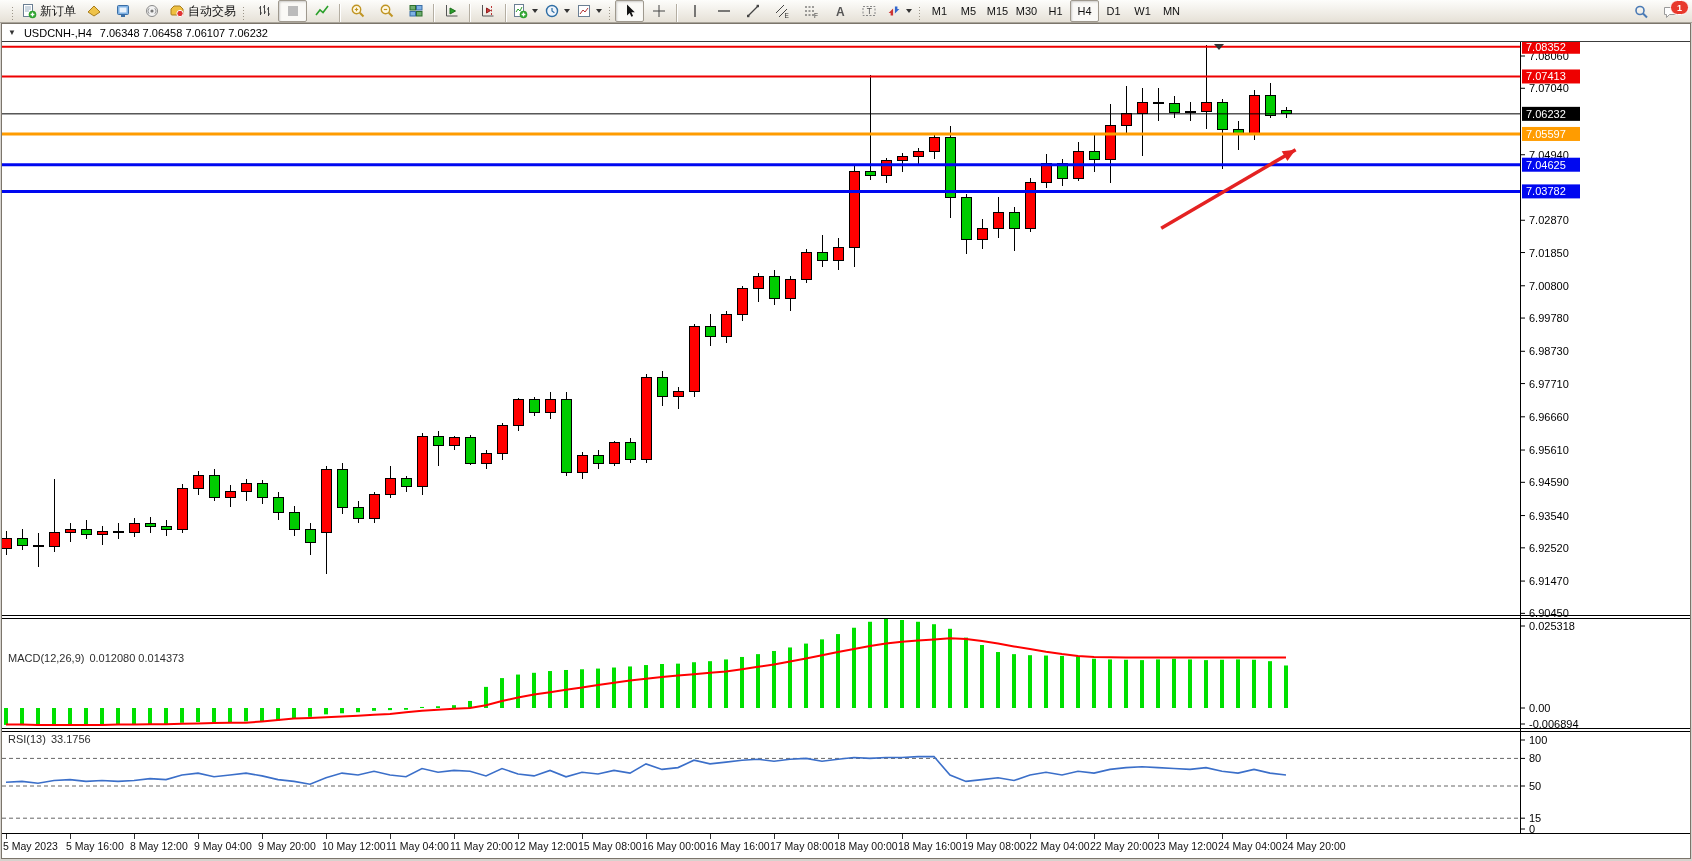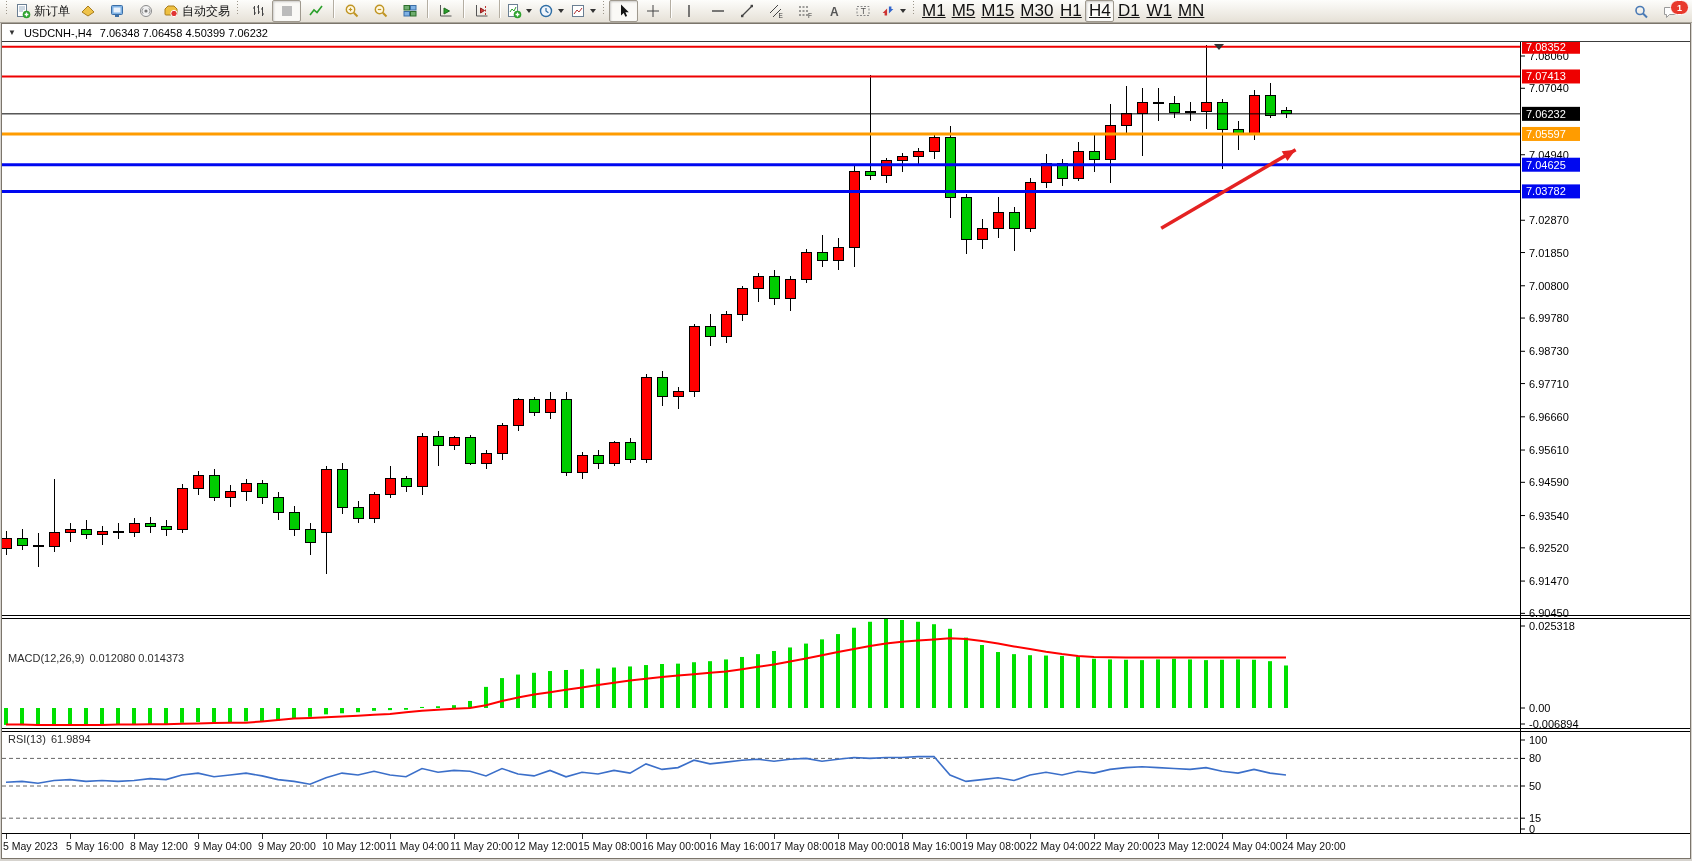--- a/index.html
+++ b/index.html
@@ -1,27 +1,27 @@
 <!DOCTYPE html>
 <html><head>
 <meta charset="utf-8">
 <style>
   html,body{margin:0;padding:0;}
   body{width:1692px;height:861px;overflow:hidden;background:#d6d3ce;
        font-family:"Liberation Sans",sans-serif;position:relative;}
   
   #toolbar{position:absolute;top:0;left:0;right:0;height:22px;
     background:linear-gradient(#fdfdfb,#e6e1d7);border-bottom:1px solid #a9a49a;
-    display:flex;align-items:flex-start;padding:0 2px;}
+    display:flex;align-items:flex-end;padding:0 8px;}
   .tb-btn{height:20px;min-width:23px;display:flex;align-items:center;justify-content:center;
     gap:3px;padding:0 2px;border:1px solid transparent;border-radius:2px;}
   .tb-btn .lbl{font-size:12px;color:#111;white-space:nowrap;}
   .tb-btn.active{background:#faf9f6;border:1px solid #9f998e;box-shadow:inset 1px 1px 2px rgba(0,0,0,.18);}
   .tb-btn svg{display:block;}
-  .tf .lbl{font-size:17px;text-decoration:underline;}
+  .tf .lbl{font-size:11px;}
   .caret{width:0;height:0;border-left:3px solid transparent;border-right:3px solid transparent;
     border-top:4px solid #333;margin-left:1px;}
   .tb-sep{width:1px;height:18px;background:#b4aea2;box-shadow:1px 0 0 #fff;margin:0 3px;}
   .tb-handle{width:4px;height:16px;margin:0 3px;
     background-image:radial-gradient(#9c968a 34%,transparent 36%);background-size:3px 3px;}
   #tb-right{position:absolute;right:8px;top:1px;display:flex;align-items:center;}
   #chat-wrap{position:relative;}
   #chat-badge{position:absolute;top:-2px;right:-6px;min-width:13px;height:13px;border-radius:8px;
     background:#e8392c;color:#fff;font-size:9px;font-weight:bold;display:flex;
     align-items:center;justify-content:center;padding:0 2px;border:1px solid #fff;}
@@ -258,21 +258,21 @@
         <path d="M2.5 3.5h11v7h-6l-3 3v-3h-2z" fill="#fdfdfd" stroke="#9a9a9a"></path>
       </svg>
     <span id="chat-badge">1</span>
   </span>
 </div>
 
 <div id="chart-window">
   <div id="title-bar">
     <span class="tri">▼</span>
     <span>USDCNH-,H4</span>
-    <span>7.06348 7.06458 4.50399 7.06232</span>
+    <span>7.06348 7.06458 7.06107 7.06232</span>
   </div>
   <div id="chart-body">
     <svg id="chart-svg" width="1688" height="816" viewBox="0 0 1688 816">
         <rect x="0" y="0" width="1688" height="816" fill="#ffffff"></rect>
         <line x1="0" y1="716.4" x2="1518" y2="716.4" stroke="#666" stroke-width="1" stroke-dasharray="4,3"></line>
         <line x1="0" y1="744" x2="1518" y2="744" stroke="#666" stroke-width="1" stroke-dasharray="4,3"></line>
         <line x1="0" y1="776.2" x2="1518" y2="776.2" stroke="#666" stroke-width="1" stroke-dasharray="4,3"></line>
         <line x1="4.5" y1="489.0664999999976" x2="4.5" y2="512.8039999999985" stroke="#000000" shape-rendering="crispEdges"></line>
         <rect x="-1" y="496.9789999999988" width="10" height="9.495000000000402" fill="#ff0000" stroke="#000" shape-rendering="crispEdges"></rect>
         <line x1="20.5" y1="487.48399999999845" x2="20.5" y2="508.0564999999983" stroke="#000000" shape-rendering="crispEdges"></line>
@@ -638,16 +638,16 @@
         <rect x="0" y="0" width="1518" height="573.5" fill="transparent"></rect>
         <rect x="0" y="576.5" width="1518" height="110" fill="transparent"></rect>
         <rect x="0" y="689.5" width="1518" height="102" fill="transparent"></rect>
         <rect x="1518" y="0" width="170" height="791.5" fill="transparent"></rect>
         <rect x="0" y="791.5" width="1688" height="24.5" fill="transparent"></rect>
       </svg>
     <div class="ind-label" style="top:610px">
       <span>MACD(12,26,9)</span><span class="ind-vals">0.012080 0.014373</span>
     </div>
     <div class="ind-label" style="top:691px">
-      <span>RSI(13)</span><span class="ind-vals">61.9894</span>
+      <span>RSI(13)</span><span class="ind-vals">33.1756</span>
     </div>
   </div>
 </div>
 
 </body></html>

